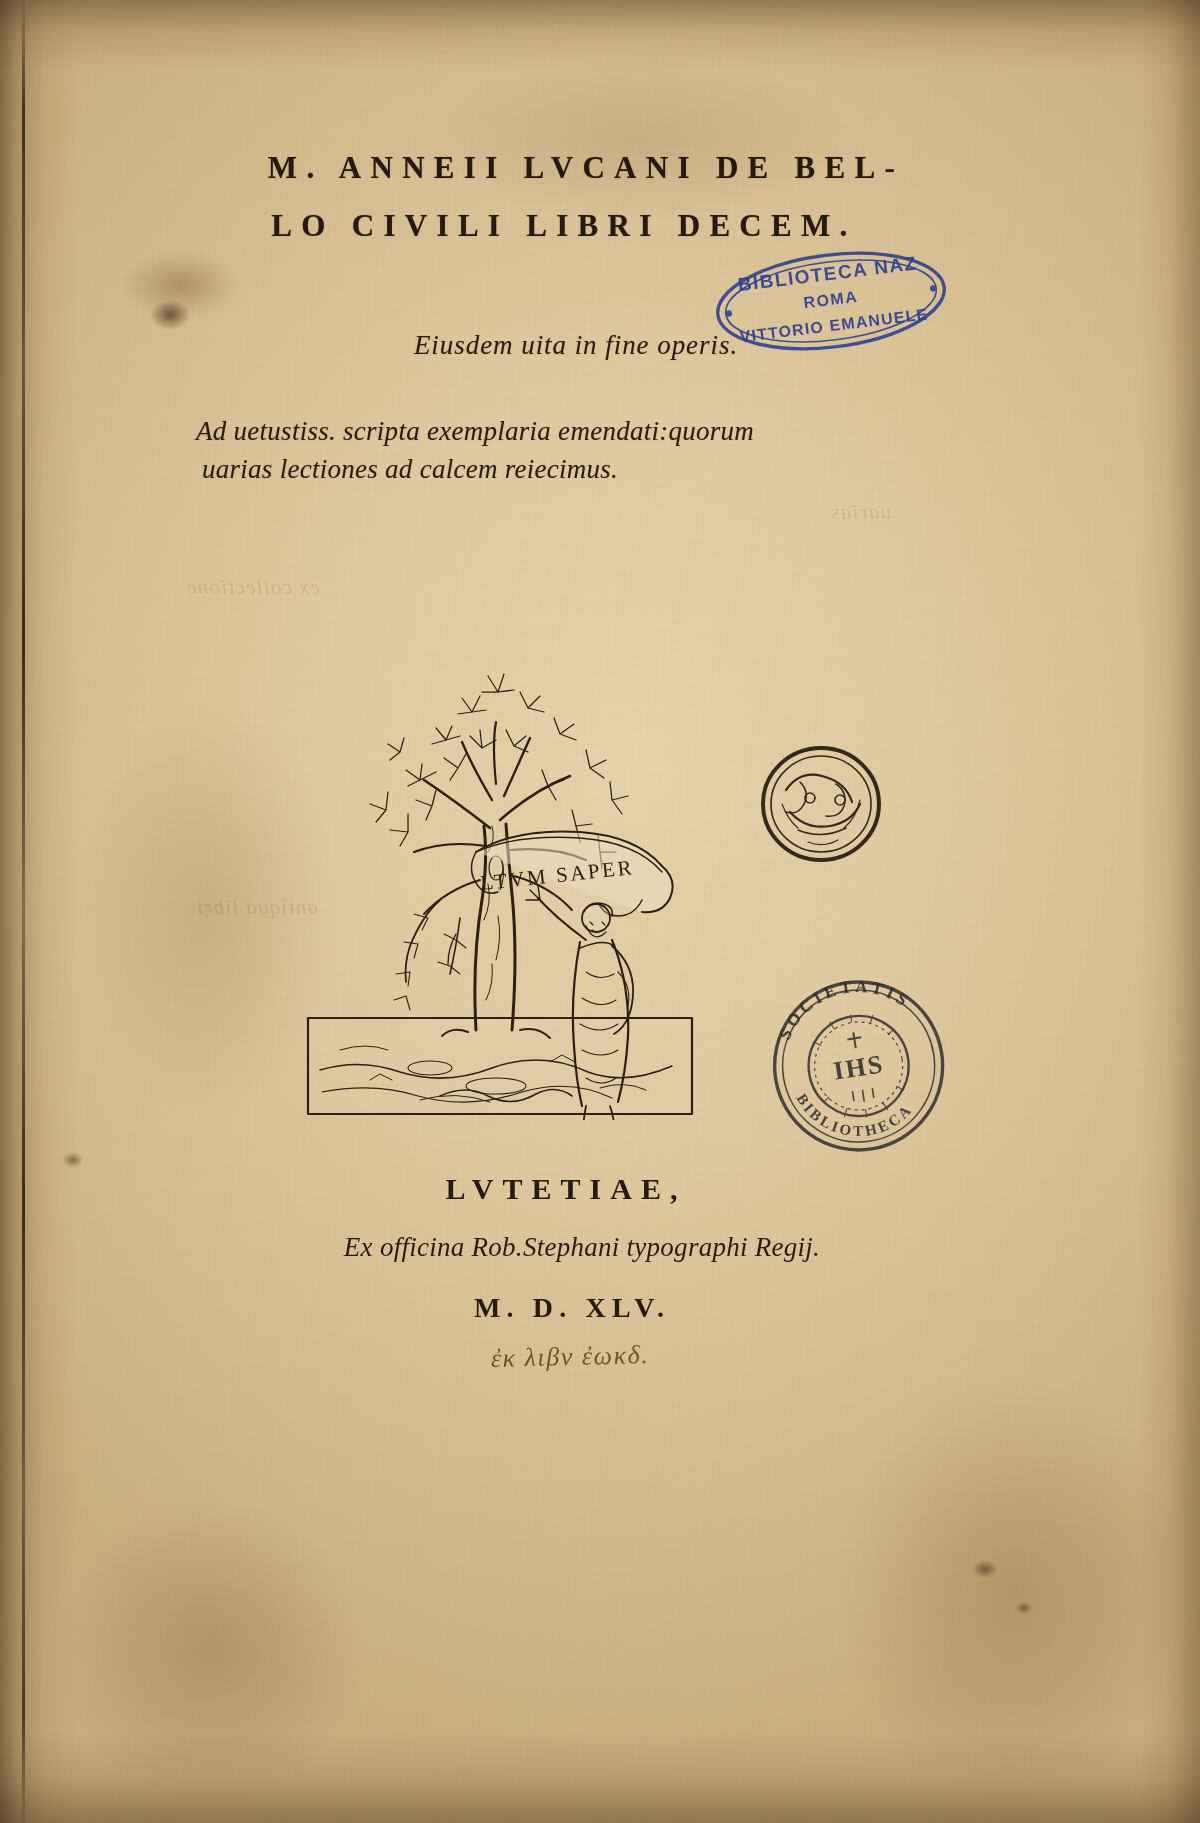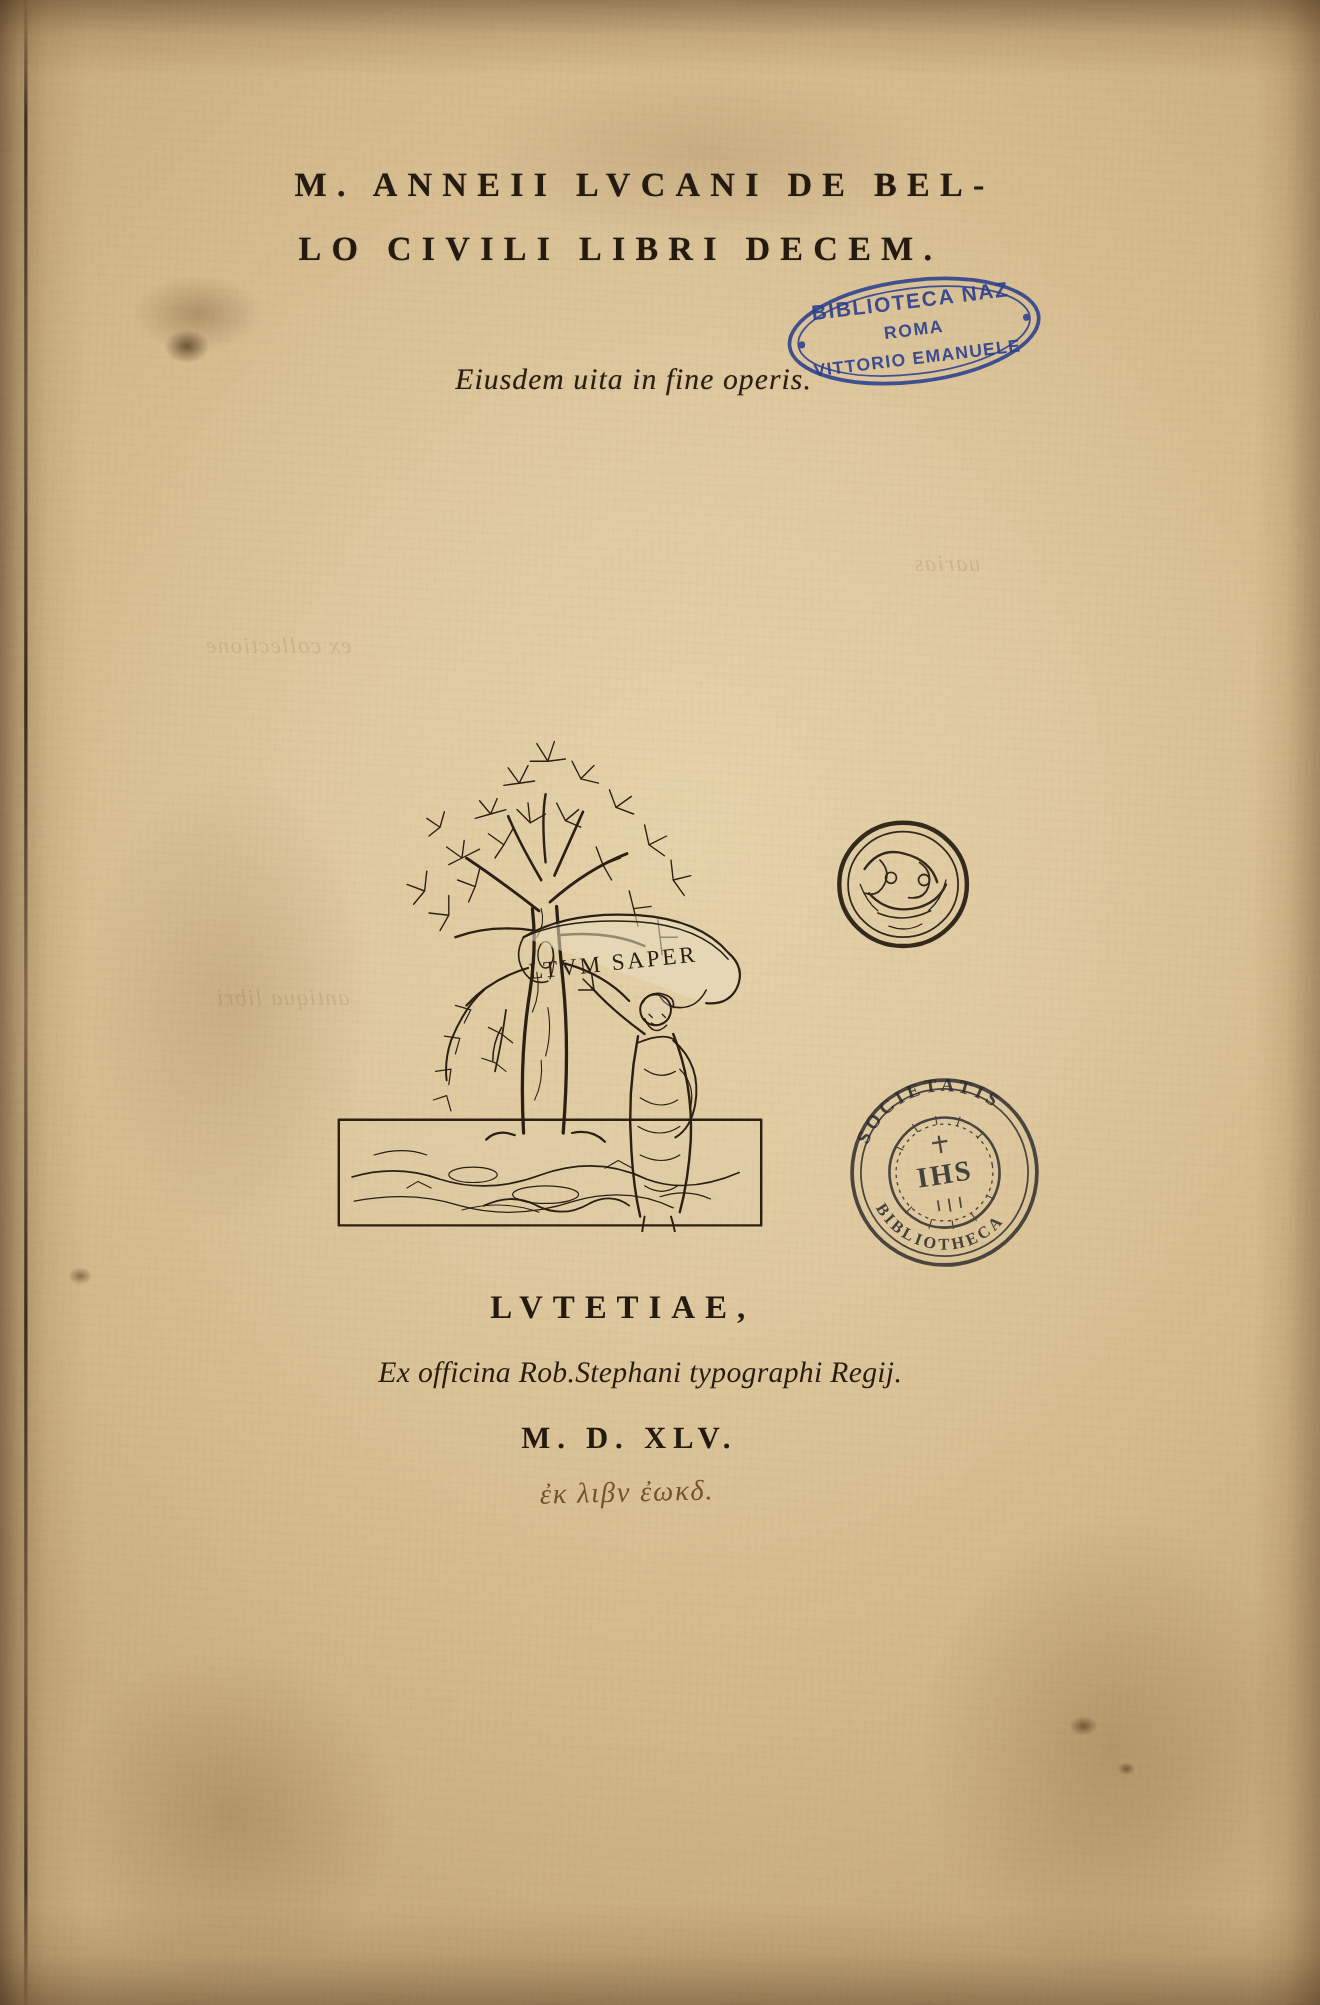--- a/index.html
+++ b/index.html
@@ -216,20 +216,24 @@
   <div class="gutter"></div>
   <div class="binding-line"></div>
 
   <div class="content">
 
     <div class="title-line" id="title1">M. ANNEII LVCANI DE BEL-</div>
     <div class="title-line" id="title2">LO CIVILI LIBRI DECEM.</div>
 
     <div class="ital" id="subtitle">Eiusdem uita in fine operis.</div>
 
+    <div class="blurb" id="blurb">
+      <div>Ad uetustiss. scripta exemplaria emendati:quorum</div>
+      <div style="margin-left:6px;">uarias lectiones ad calcem reiecimus.</div>
+    </div>
 
     <div class="device">
       <svg viewBox="0 0 400 520" xmlns="http://www.w3.org/2000/svg">
         <g stroke="#2c2014" fill="none" stroke-linecap="round" stroke-linejoin="round">
 
           <rect x="8" y="418" width="384" height="96" stroke-width="2.2" fill="rgba(228,214,184,0.18)"></rect>
 
           <path d="M20 470 q40 -12 80 2 q45 14 92 -4 q50 -18 96 4 q38 14 84 -6" stroke-width="1.5"></path>
           <path d="M22 492 q52 -10 96 4 q50 14 104 -4 q48 -14 90 6" stroke-width="1.2"></path>
           <path d="M40 450 q26 -8 48 0" stroke-width="1"></path>

